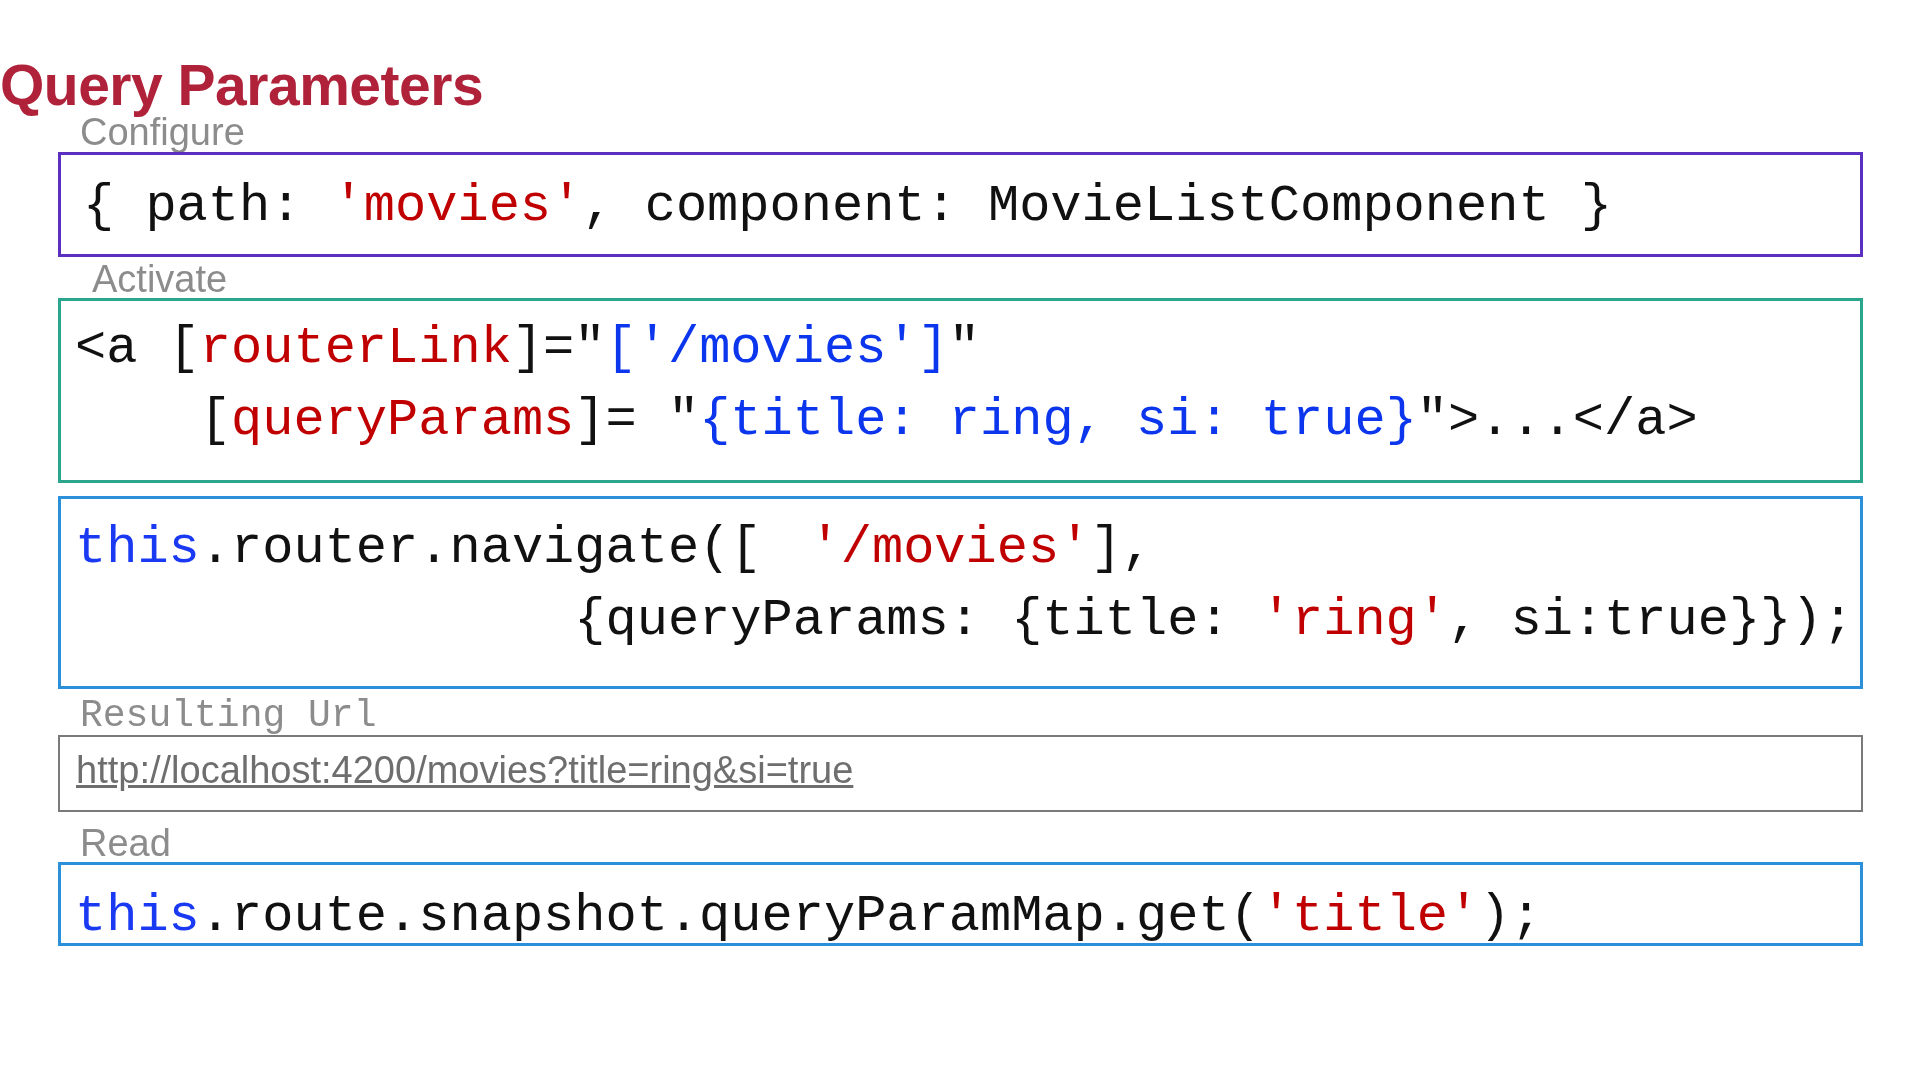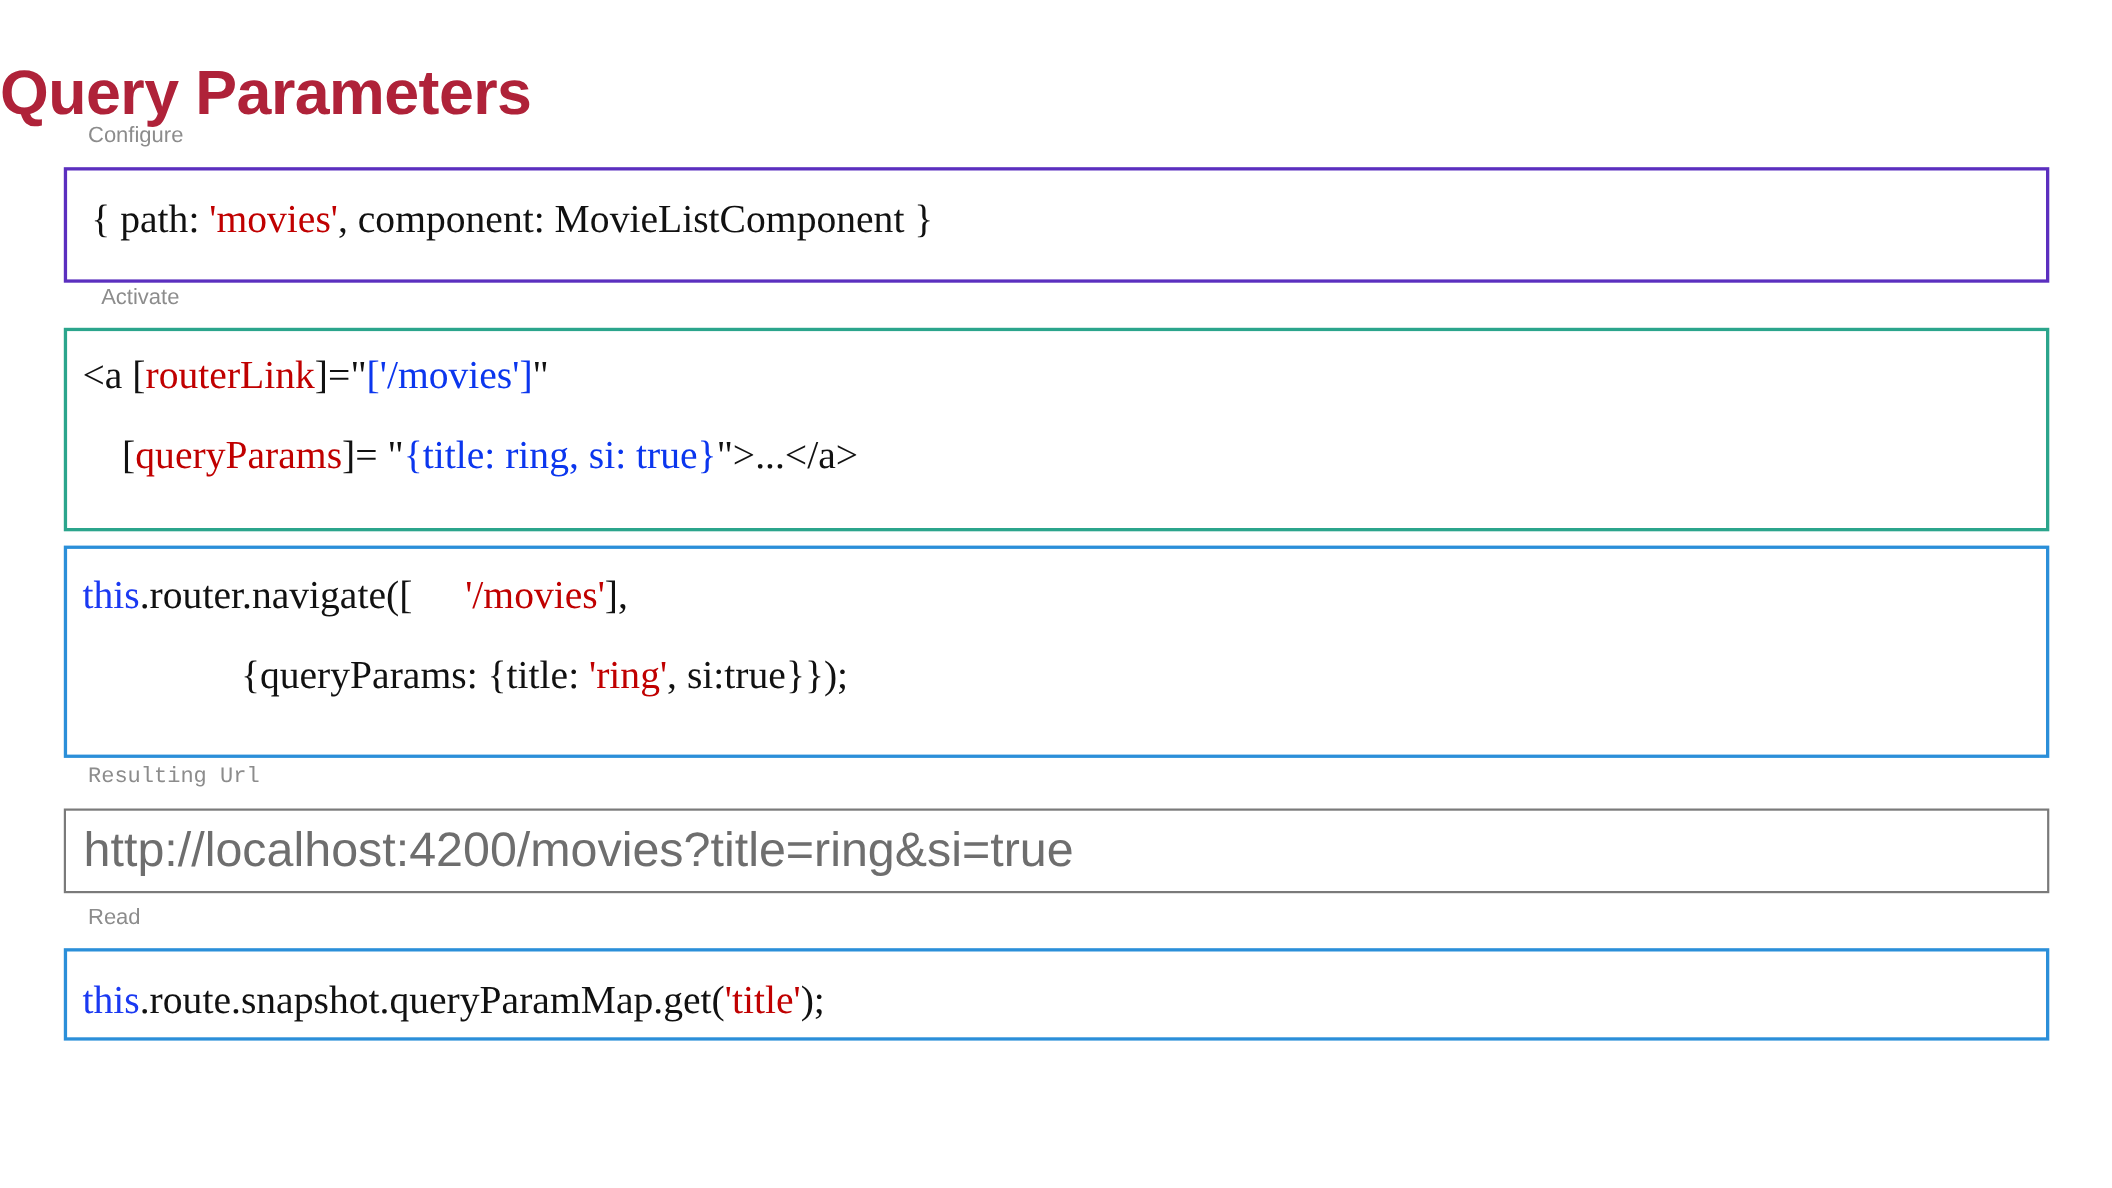--- a/index.html
+++ b/index.html
@@ -31,21 +31,21 @@
     font-size: 57px;
     font-weight: bold;
     color: #AF2239;
     letter-spacing: -0.5px;
   }
 
   
   .caption {
     position: absolute;
     font-family: "Liberation Sans", sans-serif;
-    font-size: 20px;
+    font-size: 38px;
     font-weight: normal;
     color: #8C8C8C;
     white-space: nowrap;
     line-height: 1;
   }
 
   
   .codebox {
     position: absolute;
     background: #ffffff;
@@ -81,22 +81,22 @@
   }
   .box-read {
     left: 58px;
     top: 862px;
     width: 1805px;
     height: 84px;
     border: 3px solid #2B8FD9;
   }
 
   .code {
-    font-family: Liberation Serif, serif;
-    font-size: 36px;
+    font-family: Liberation Mono, monospace;
+    font-size: 52px;
     line-height: 1.0;
     color: #111111;
     white-space: pre;
   }
   .code-line {
     position: absolute;
     white-space: pre;
   }
 
   
@@ -112,24 +112,25 @@
   .cl-nav-1 { left: 14px; top: 24px; }
   .cl-nav-2 { left: 14px; top: 96px; text-align: center; }
   .cl-read-1 { left: 14px; top: 26px; }
 
   
   .urltext {
     position: absolute;
     left: 16px;
     top: 14px;
     font-family: "Liberation Sans", sans-serif;
-    font-size: 44px;
+    font-size: 38px;
     color: #6E6E6E;
     white-space: pre;
     line-height: 1;
+    text-decoration: underline;
   }
 
   
   .cap-configure { left: 80px; top: 113px; }
   .cap-activate  { left: 92px; top: 260px; }
   .cap-url       { left: 80px; top: 697px; font-family: Liberation Mono, monospace; }
   .cap-read      { left: 80px; top: 824px; }
 </style>
 </head>
 <body>

